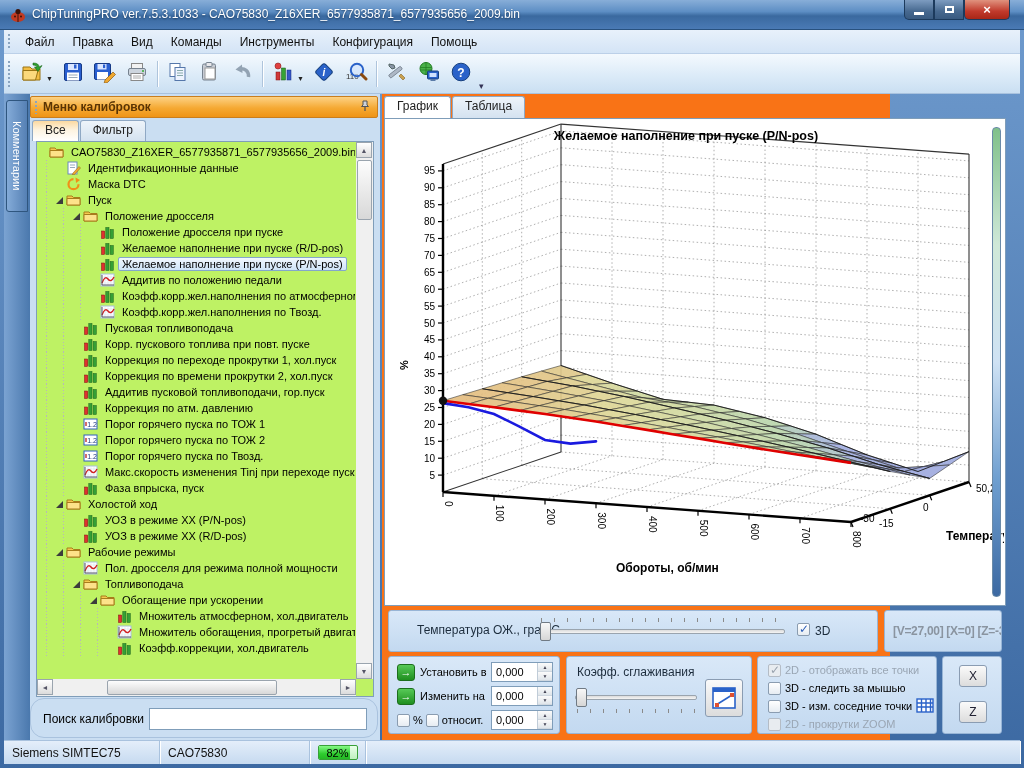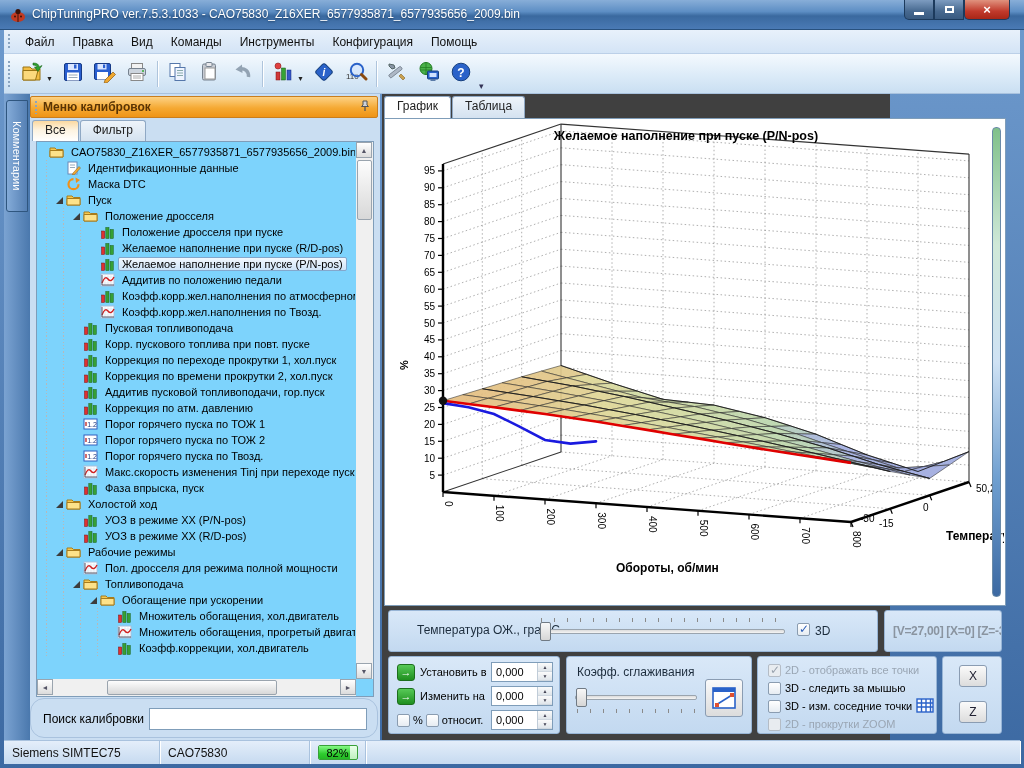--- a/index.html
+++ b/index.html
@@ -53,21 +53,21 @@
   #calib-panel{left:30px;top:94px;width:350px;height:646px;background:#cadef2;}
   #calib-header{position:absolute;left:0;top:2px;right:2px;height:22px;
     background:linear-gradient(#fdd284,#f5a933 55%,#ef9416);border:1px solid #c97e1e;border-radius:2px;
     display:flex;align-items:center;color:#5a3404;font-weight:bold;}
   #calib-header .pin{margin-left:auto;margin-right:6px;}
   .tabrow{position:absolute;left:2px;top:26px;height:21px;display:flex;gap:1px;}
   .tab{padding:2px 12px 0 12px;border:1px solid #8fa8c4;border-bottom:none;border-radius:3px 3px 0 0;
     background:linear-gradient(#eef4fa,#d4e2f0);font-size:12px;color:#222;}
   .tab.active{background:linear-gradient(#fcd9a0,#fdf3e0 45%,#ffffff);}
   .tab.active.plain{background:#fff;}
-  #tree-box{position:absolute;left:6px;top:47px;width:338px;height:556px;background:#7dd3fc;
+  #tree-box{position:absolute;left:6px;top:47px;width:338px;height:556px;background:#bef264;
     border:1px solid #7f9db9;overflow:hidden;}
   #tree{position:absolute;left:1px;top:2px;right:18px;bottom:18px;overflow:hidden;}
   .trow{height:16px;display:flex;align-items:center;white-space:nowrap;font-size:11px;color:#000;}
   .guide{width:17px;height:16px;flex:0 0 17px;
     background-image:linear-gradient(#b8b8b8 50%,transparent 50%);
     background-size:1px 3px;background-repeat:repeat-y;background-position:8px 0;}
   .tri-slot{width:11px;flex:0 0 11px;display:flex;align-items:center;}
   .t-ico{width:15px;height:14px;flex:0 0 15px;margin-right:3px;}
   .t-label{padding:0 3px;border:1px solid transparent;}
   .trow.sel .t-label{background:linear-gradient(#f2f8fe,#cfe4f8);border:1px solid #84a7cc;border-radius:2px;}
@@ -75,21 +75,21 @@
   .sb .thumb{position:absolute;background:linear-gradient(#fdfdfd,#d8d8d8);border:1px solid #9aa4ae;border-radius:2px;}
   .sb .arr{position:absolute;width:16px;height:16px;background:linear-gradient(#fff,#dcdcdc);
     border:1px solid #9aa4ae;color:#556;font-size:7px;display:flex;align-items:center;justify-content:center;}
   #search-row{position:absolute;left:0;bottom:2px;right:2px;height:40px;background:#cadef2;
     border:1px solid #a9c2de;border-radius:14px;}
   #search-label{position:absolute;left:12px;top:13px;}
   #search-input{position:absolute;left:118px;top:9px;right:10px;height:22px;background:#fff;
     border:1px solid #7f9db9;}
 
   
-  #right-panel{left:382px;top:94px;width:508px;height:646px;background:#404040;}
+  #right-panel{left:382px;top:94px;width:508px;height:646px;background:#f97316;}
   #chart-tabs{position:absolute;left:2px;top:2px;height:22px;display:flex;gap:1px;}
   #chart-box{position:absolute;left:2px;top:24px;width:622px;height:488px;background:#fff;
     border:1px solid #7f9db9;}
   #chart-svg{position:absolute;left:1px;top:1px;}
   #chart-vslider{position:absolute;right:4px;top:8px;width:9px;bottom:8px;border:1px solid #6a8aa8;border-radius:4px;
     background:linear-gradient(#7fc08a,#cfe8d8 25%,#cfe2f4 50%,#6f9fd0 75%,#3c69a2);}
 
   .groupbox{position:absolute;border:1px solid #98b5d6;border-radius:3px;
     background:linear-gradient(#d9e8f8,#c3d9f0);}
   .ctl-label{position:absolute;font-size:12px;color:#1c2c3c;}
@@ -646,21 +646,21 @@
           <span class="guide"></span>
           <span class="guide"></span>
           <span class="guide"></span>
           <span class="guide"></span>
           <span class="tri-slot"></span>
           <span class="t-ico"><svg width="15" height="14" viewBox="0 0 15 14">
               <rect x="1.5" y="6" width="3.2" height="7.5" fill="#e03030" stroke="#801010" stroke-width=".5"></rect>
               <rect x="5.8" y="2.5" width="3.2" height="11" fill="#35a035" stroke="#1a601a" stroke-width=".5"></rect>
               <rect x="10.1" y="4.5" width="3.2" height="9" fill="#35a035" stroke="#1a601a" stroke-width=".5"></rect>
             </svg></span>
-          <span class="t-label">Множитель обогащения, хол.двигатель</span>
+          <span class="t-label">Множитель атмосферном, хол.двигатель</span>
         </div>
         <div class="trow">
           <span class="guide"></span>
           <span class="guide"></span>
           <span class="guide"></span>
           <span class="guide"></span>
           <span class="tri-slot"></span>
           <span class="t-ico"><svg width="15" height="14" viewBox="0 0 15 14">
               <rect x="1" y="1" width="13" height="12" fill="#fff" stroke="#a8c0dc"></rect>
               <path d="M3 4h10M3 7h10M3 10h10M5 2v10M8 2v10M11 2v10" stroke="#d8e4f0" fill="none" stroke-width=".6"></path>

